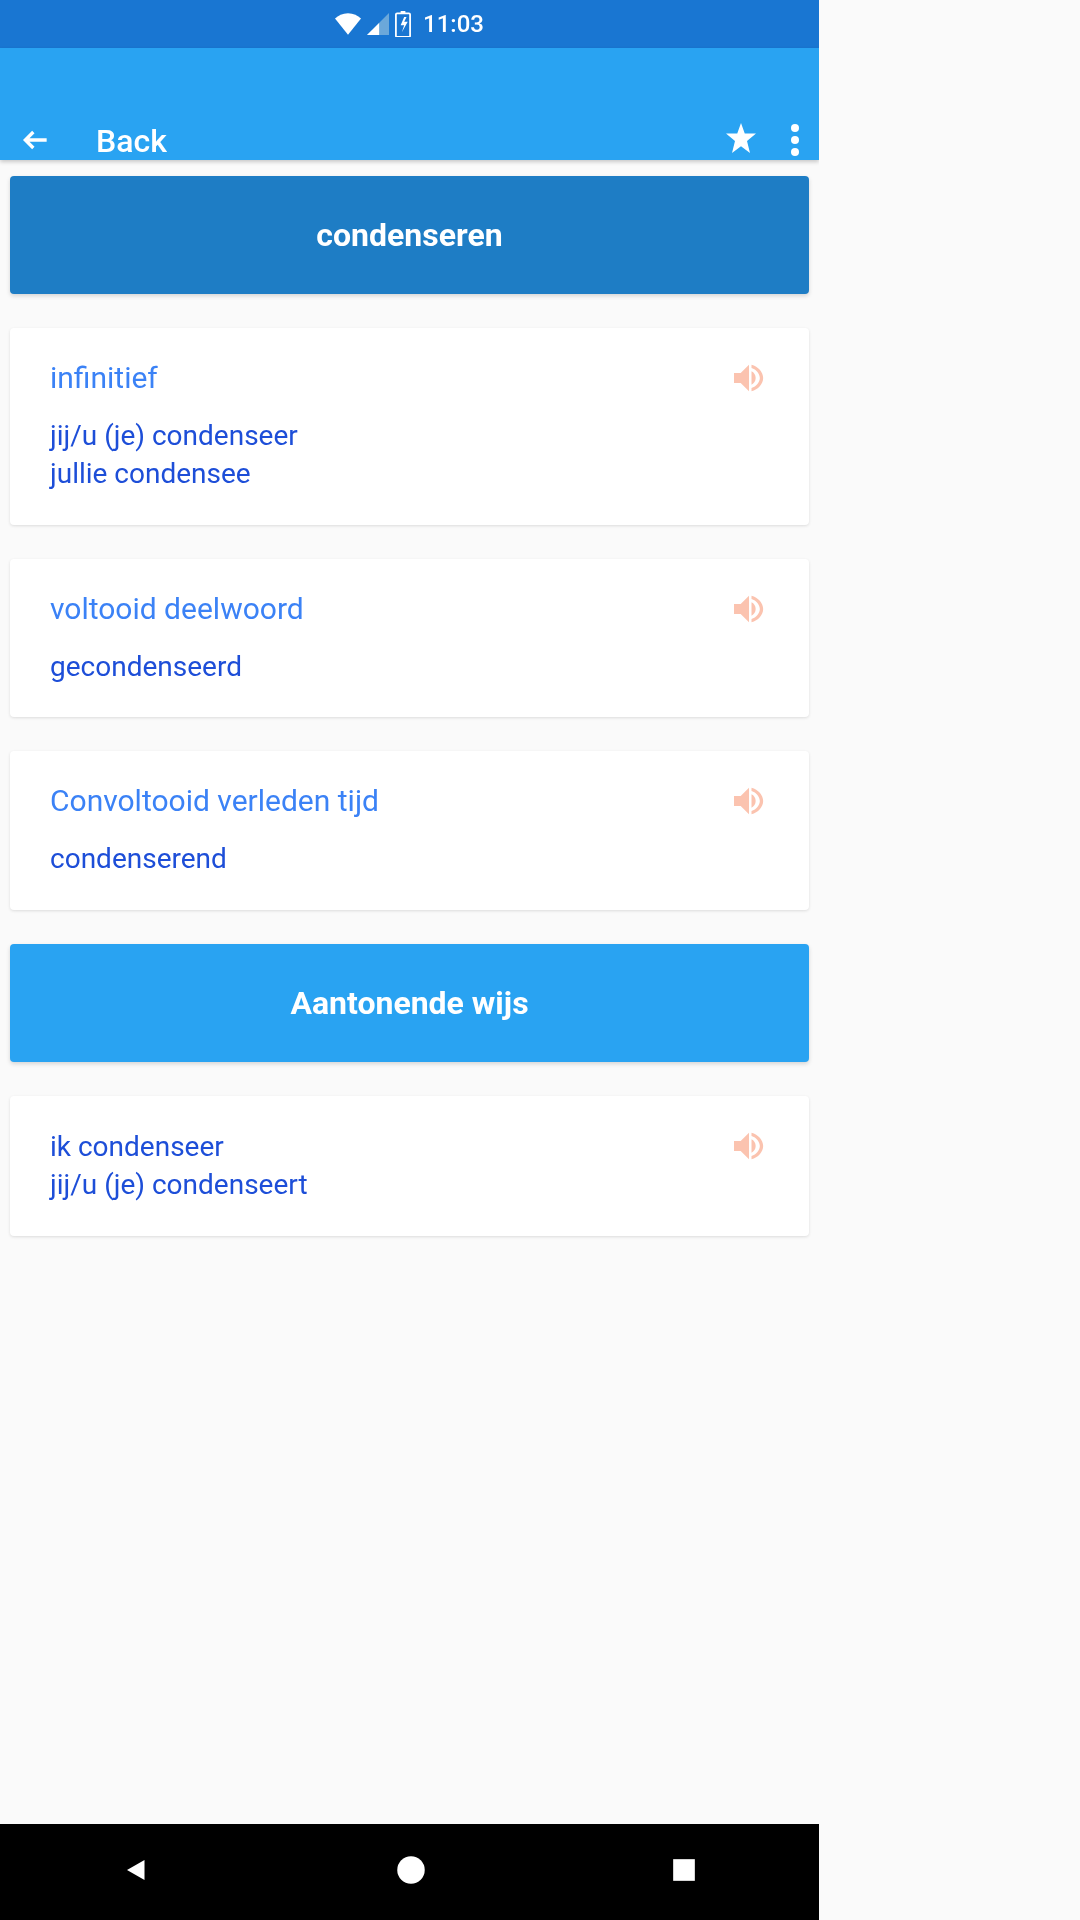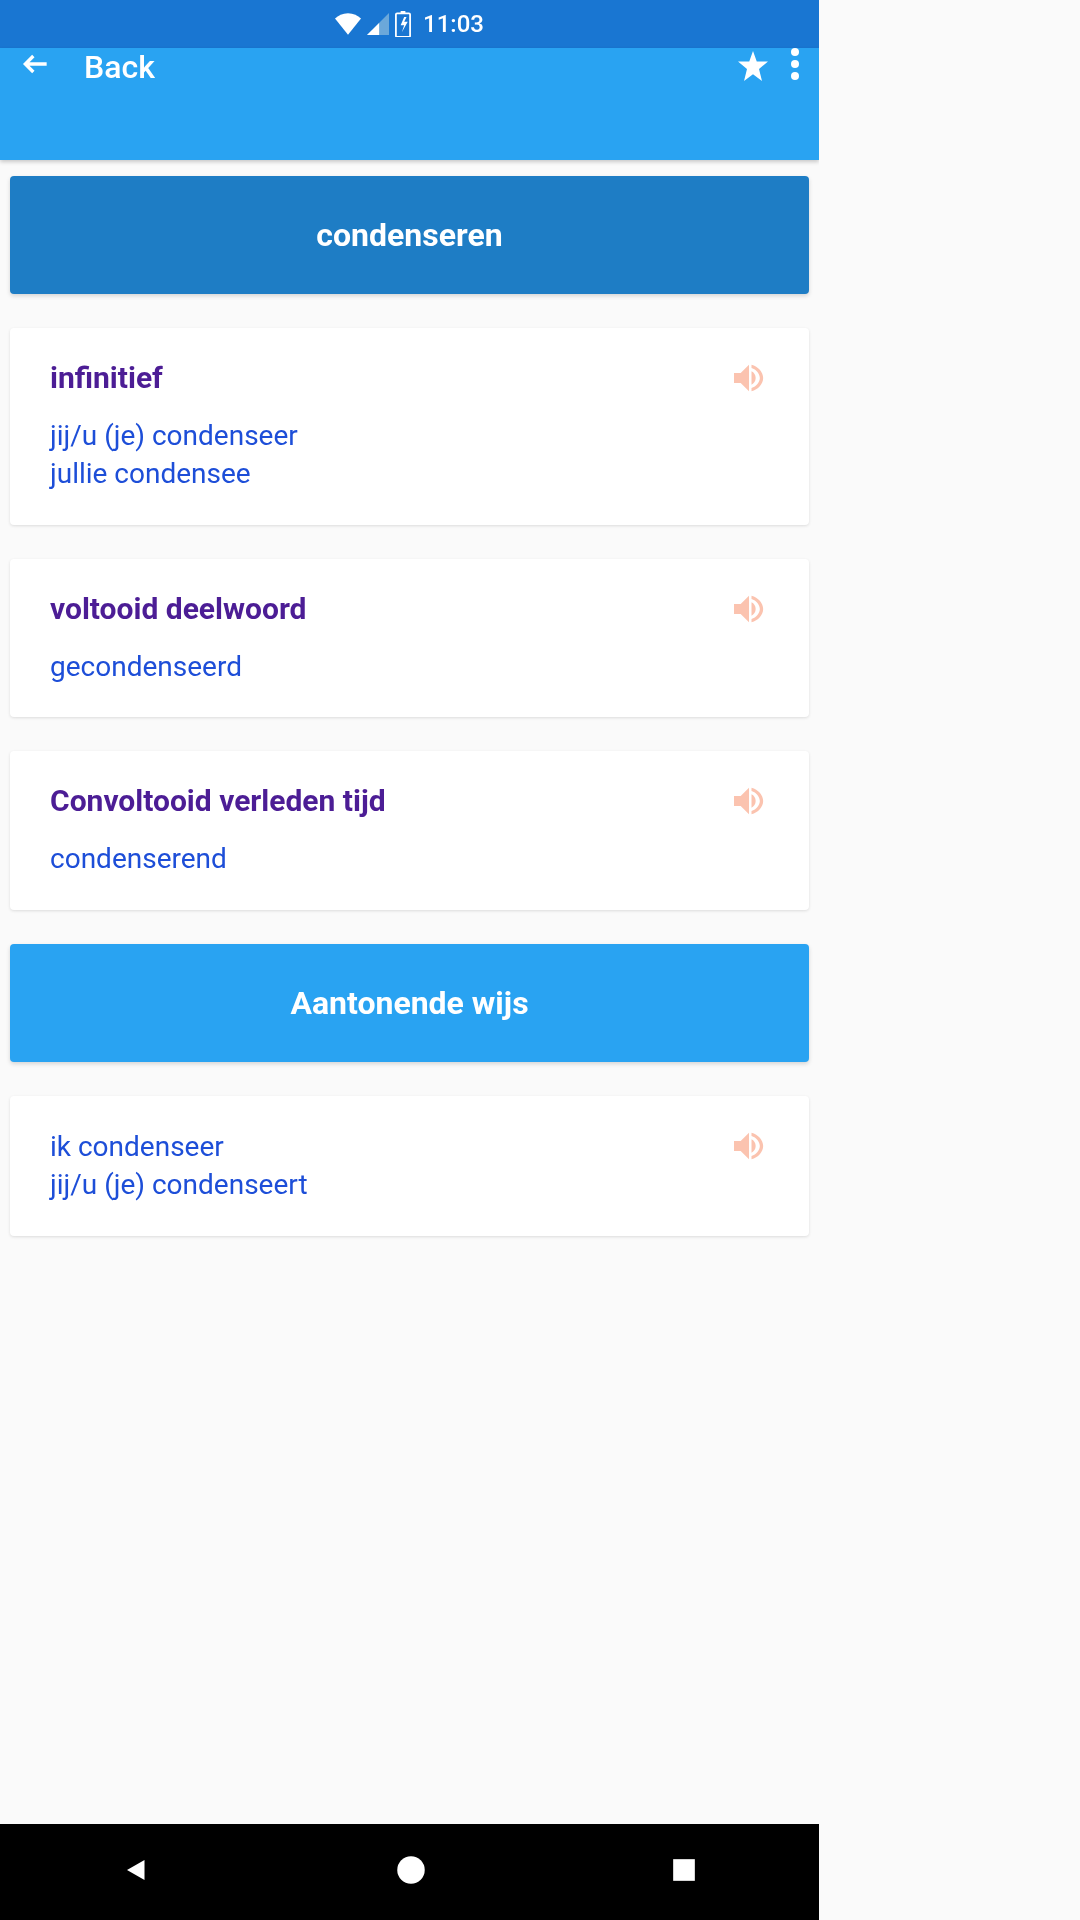--- a/index.html
+++ b/index.html
@@ -23,23 +23,23 @@
     .status-time {
       font-size: 24px;
       font-weight: 500;
       margin-left: 6px;
     }
     .status-icon { display: inline-flex; align-items: center; }
     .toolbar {
       height: 112px;
       background: #29a3f2;
       display: flex;
-      align-items: flex-start;
+      align-items: flex-end;
       padding: 0 20px;
-      gap: 20px;
+      gap: 32px;
       box-shadow: 0 2px 4px rgba(0,0,0,0.2);
     }
     .toolbar-title {
       color: white;
       font-size: 32px;
       font-weight: 500;
       flex: 1;
       margin-left: 12px;
     }
     .toolbar-icon { color: white; }
@@ -61,23 +61,23 @@
     }
     .card {
       background: white;
       border-radius: 4px;
       padding: 32px 40px;
       margin-bottom: 34px;
       box-shadow: 0 1px 3px rgba(0,0,0,0.12);
       position: relative;
     }
     .card-title {
-      color: #4c1d95;
+      color: #3b82f6;
       font-size: 30px;
-      font-weight: 700;
+      font-weight: 400;
       margin-bottom: 22px;
     }
     .card-body {
       color: #1d4ed8;
       font-size: 28px;
       line-height: 1.35;
       white-space: pre-line;
     }
     .speaker-icon {
       position: absolute;

